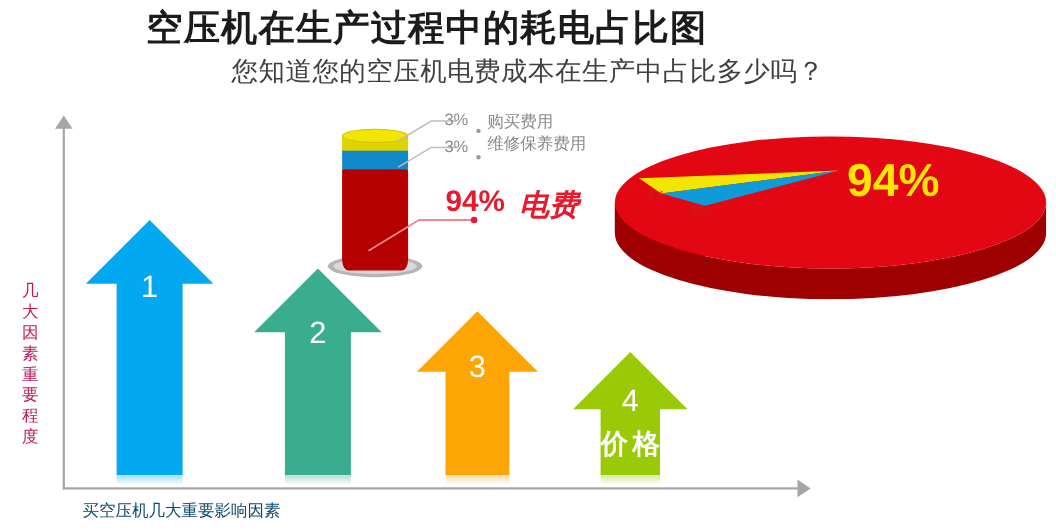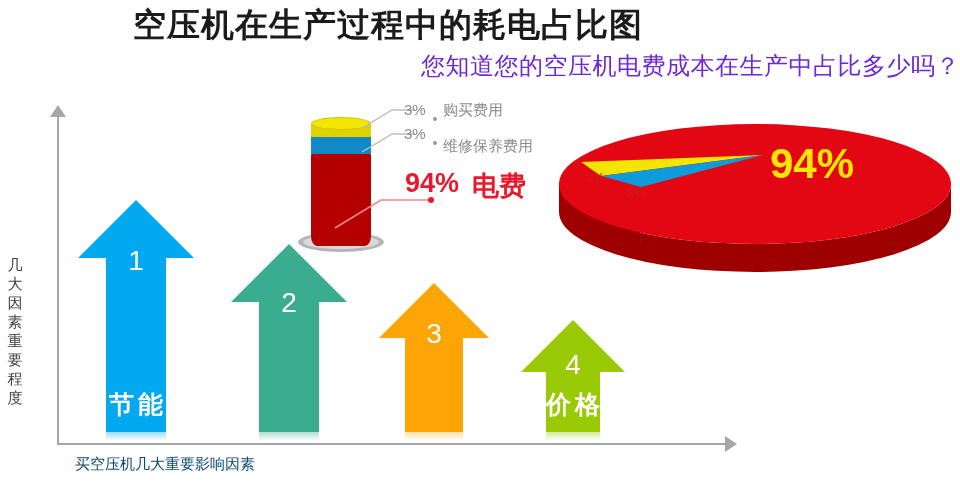--- a/index.html
+++ b/index.html
@@ -32,23 +32,23 @@
     font-weight: bold;
     color: #1b1b1b;
     letter-spacing: 1px;
     line-height: 42px;
     white-space: nowrap;
   }
   .title-sub {
     position: absolute;
     left: 0; top: 50px;
     width: 960px;
-    text-align: right;
+    text-align: center;
     font-size: 24px;
-    color: #6d28d9;
+    color: #404040;
     letter-spacing: 0.5px;
     line-height: 32px;
     white-space: nowrap;
   }
 
   
   .axis-y-line {
     position: absolute;
     left: 57px; top: 115px;
     width: 2px; height: 330px;
@@ -71,27 +71,26 @@
   .axis-x-head {
     position: absolute;
     left: 725px; top: 436px;
     width: 0; height: 0;
     border-top: 8px solid transparent;
     border-bottom: 8px solid transparent;
     border-left: 12px solid #a6a6a6;
   }
   .axis-y-label {
     position: absolute;
-    left: 2px; top: 255px;
+    left: 20px; top: 255px;
     width: 26px;
     font-size: 15px;
-    color: #404040;
+    color: #be185d;
     line-height: 19px;
     letter-spacing: 0px;
-    text-align: center;
     word-break: break-all;
   }
   .axis-x-label {
     position: absolute;
     left: 75px; top: 455px;
     font-size: 15px;
     color: #0c4a6e;
     white-space: nowrap;
   }
 
@@ -267,21 +266,20 @@
   <div class="axis-x-line"></div>
   <div class="axis-x-head"></div>
   <div class="axis-y-label">几大因素重要程度</div>
   <div class="axis-x-label">买空压机几大重要影响因素</div>
 
   <div class="arrow" style="left:78px; top:200px; width:116px; height:232px;">
     <svg width="116" height="232" viewBox="0 0 116 232" style="position:absolute;left:0;top:0;">
       <path d="M58 0 L116 58 L88 58 L88 232 L28 232 L28 58 L0 58 Z" fill="#03a9f0"></path>
     </svg>
     <div class="num" style="top:46px;">1</div>
-    <div class="lab">节能</div>
     <div class="reflect" style="width:60px;background:linear-gradient(to bottom,#9fdef9,#ffffff);"></div>
   </div>
 
   <div class="arrow" style="left:231px; top:244px; width:116px; height:188px;">
     <svg width="116" height="188" viewBox="0 0 116 188" style="position:absolute;left:0;top:0;">
       <path d="M58 0 L116 58 L88 58 L88 188 L28 188 L28 58 L0 58 Z" fill="#3bad8f"></path>
     </svg>
     <div class="num" style="top:44px;">2</div>
     <div class="reflect" style="width:60px;background:linear-gradient(to bottom,#b4ddd1,#ffffff);"></div>
   </div>
@@ -321,24 +319,24 @@
   </svg>
 
   <div class="dot-gray" style="left:433px;top:117px;"></div>
   <div class="dot-gray" style="left:433px;top:141px;"></div>
   <div class="dot-red" style="left:428px;top:197px;"></div>
 
   <div class="callout-pct" style="left:404px; top:101px;">3%</div>
   <div class="callout-txt" style="left:443px; top:101px;">购买费用</div>
 
   <div class="callout-pct" style="left:404px; top:125px;">3%</div>
-  <div class="callout-txt" style="left:443px; top:137px;">维修保养费用</div>
+  <div class="callout-txt" style="left:443px; top:121px;">维修保养费用</div>
 
   <div class="callout-pct-big" style="left:405px; top:168px;">94%</div>
-  <div class="callout-txt-big" style="left:472px; top:168px;">电费</div>
+  <div class="callout-txt-big" style="left:472px; top:168px;font-style:italic;">电费</div>
 
   <svg width="420" height="160" viewBox="0 0 420 160" style="position:absolute;left:545px;top:112px;">
 
     <path d="M14,72 A196,60 0 0 0 406,72 L406,100 A196,60 0 0 1 14,100 Z" fill="#9e0000"></path>
 
     <path d="M36,50 L44,108 L62,122 L56,64 Z" fill="#b3a800"></path>
 
     <path d="M56,64 L62,122 L96,132 L90,74 Z" fill="#11628f"></path>
 
     <path d="M14,72 L14,100 A196,60 0 0 0 96,132 L96,132 L90,74 Z" fill="#9e0000"></path>

